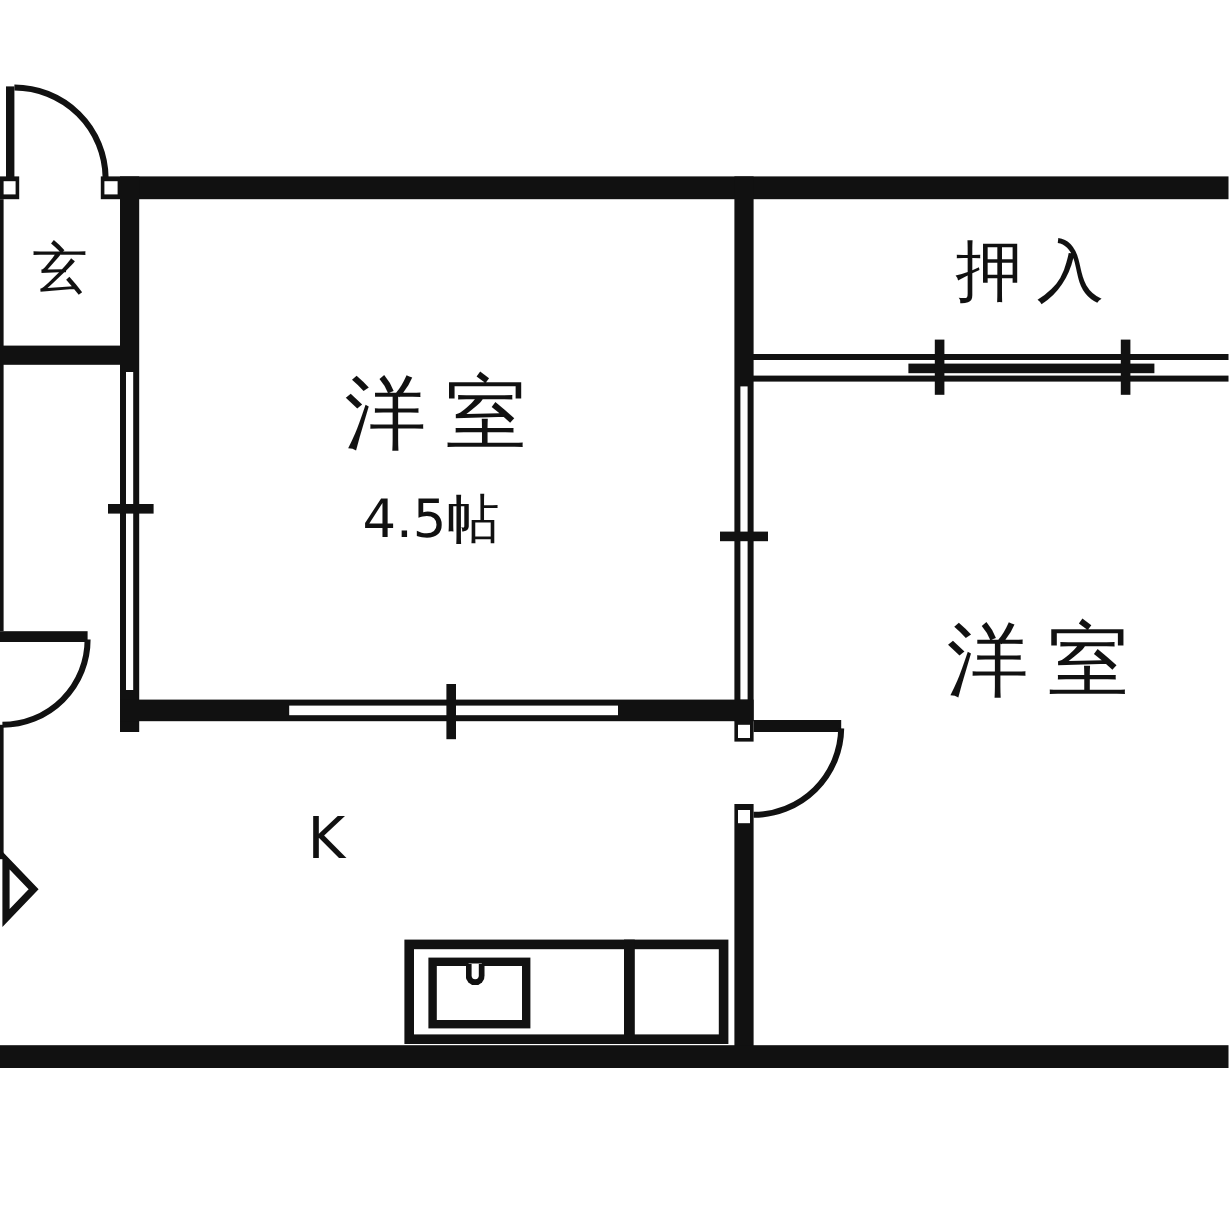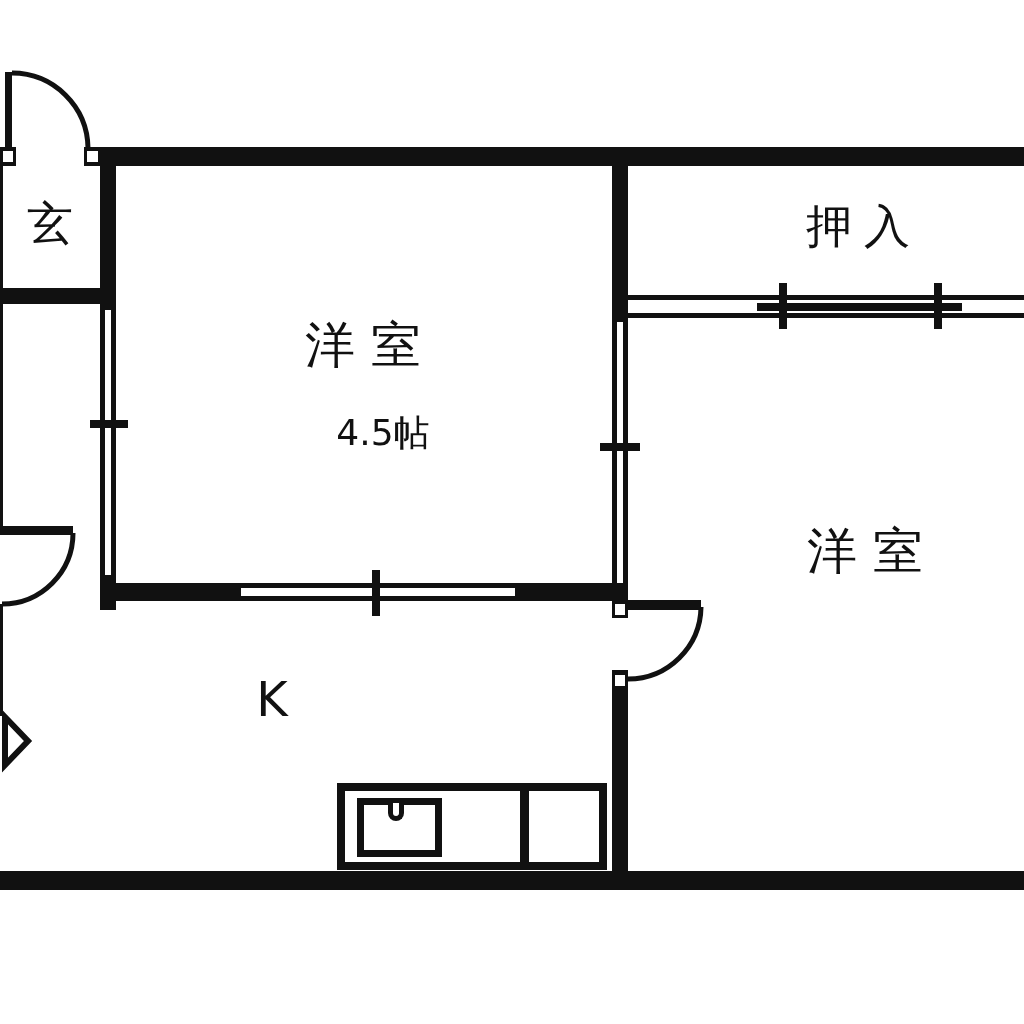--- a/index.html
+++ b/index.html
@@ -4,24 +4,24 @@
 <style>
   html,body{margin:0;padding:0;background:#ffffff;}
   #plan{
     position:relative;width:1024px;height:1024px;background:#ffffff;overflow:hidden;
     font-family:"DejaVu Sans","Liberation Sans",sans-serif;color:#111111;
   }
   .w{position:absolute;background:#111111;}          
   .slit{position:absolute;background:#ffffff;}       
   .sq{position:absolute;background:#ffffff;}         
   .label{position:absolute;transform:translate(-50%,-50%);white-space:nowrap;color:#111111;}
-  .room-name{font-size:50px;letter-spacing:16px;}
-  .room-size{font-size:36px;margin-left:24px;}
+  .room-name{font-size:68px;letter-spacing:16px;}
+  .room-size{font-size:44px;}
   #genkan-label{font-size:46px;}
-  #oshiire-label{font-size:46px;letter-spacing:12px;}
+  #oshiire-label{font-size:56px;letter-spacing:12px;}
   #k-label{font-size:48px;}
   #counter{position:absolute;left:337px;top:783px;width:270px;height:87px;
            border:8px solid #111111;box-sizing:border-box;background:#ffffff;}
   #sink{position:absolute;left:357px;top:798px;width:85px;height:59px;
         border:7px solid #111111;box-sizing:border-box;background:#ffffff;}
   #faucet{position:absolute;left:388px;top:803px;width:16px;height:18px;
           border:5px solid #111111;border-top:none;box-sizing:border-box;
           border-radius:0 0 8px 8px;background:#ffffff;}
   svg{position:absolute;left:0;top:0;pointer-events:none;}
 </style>

